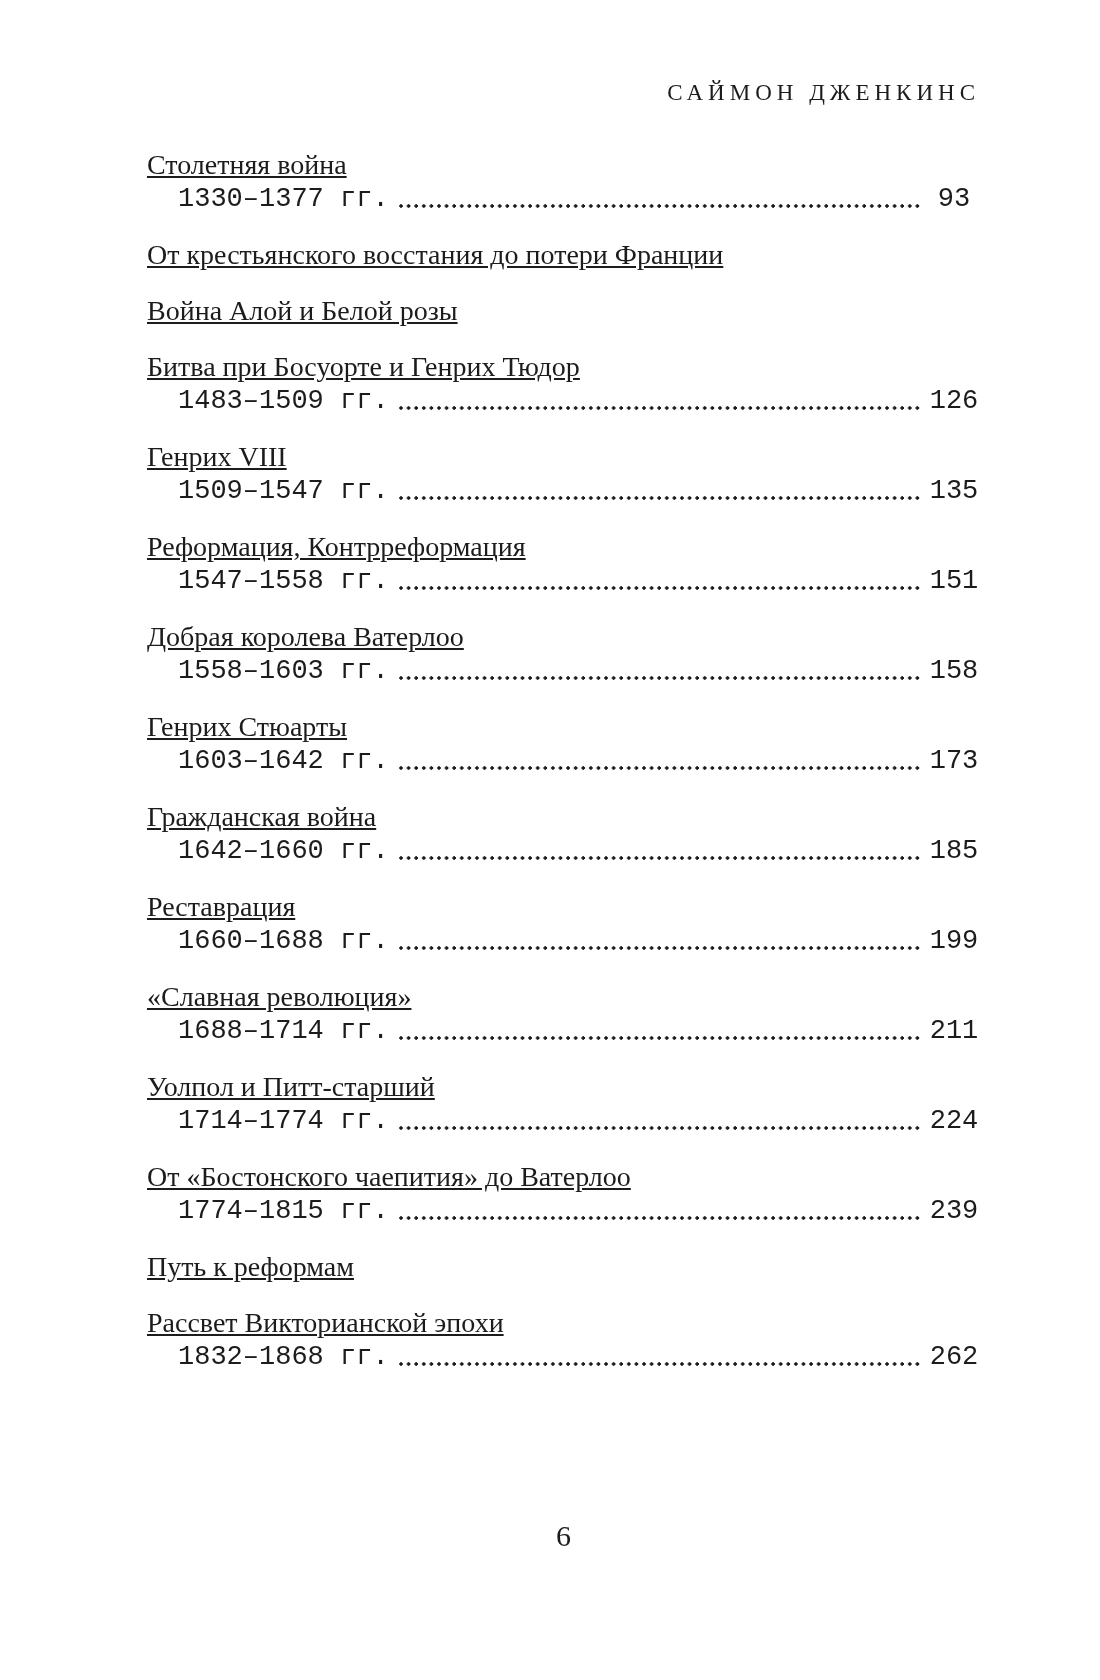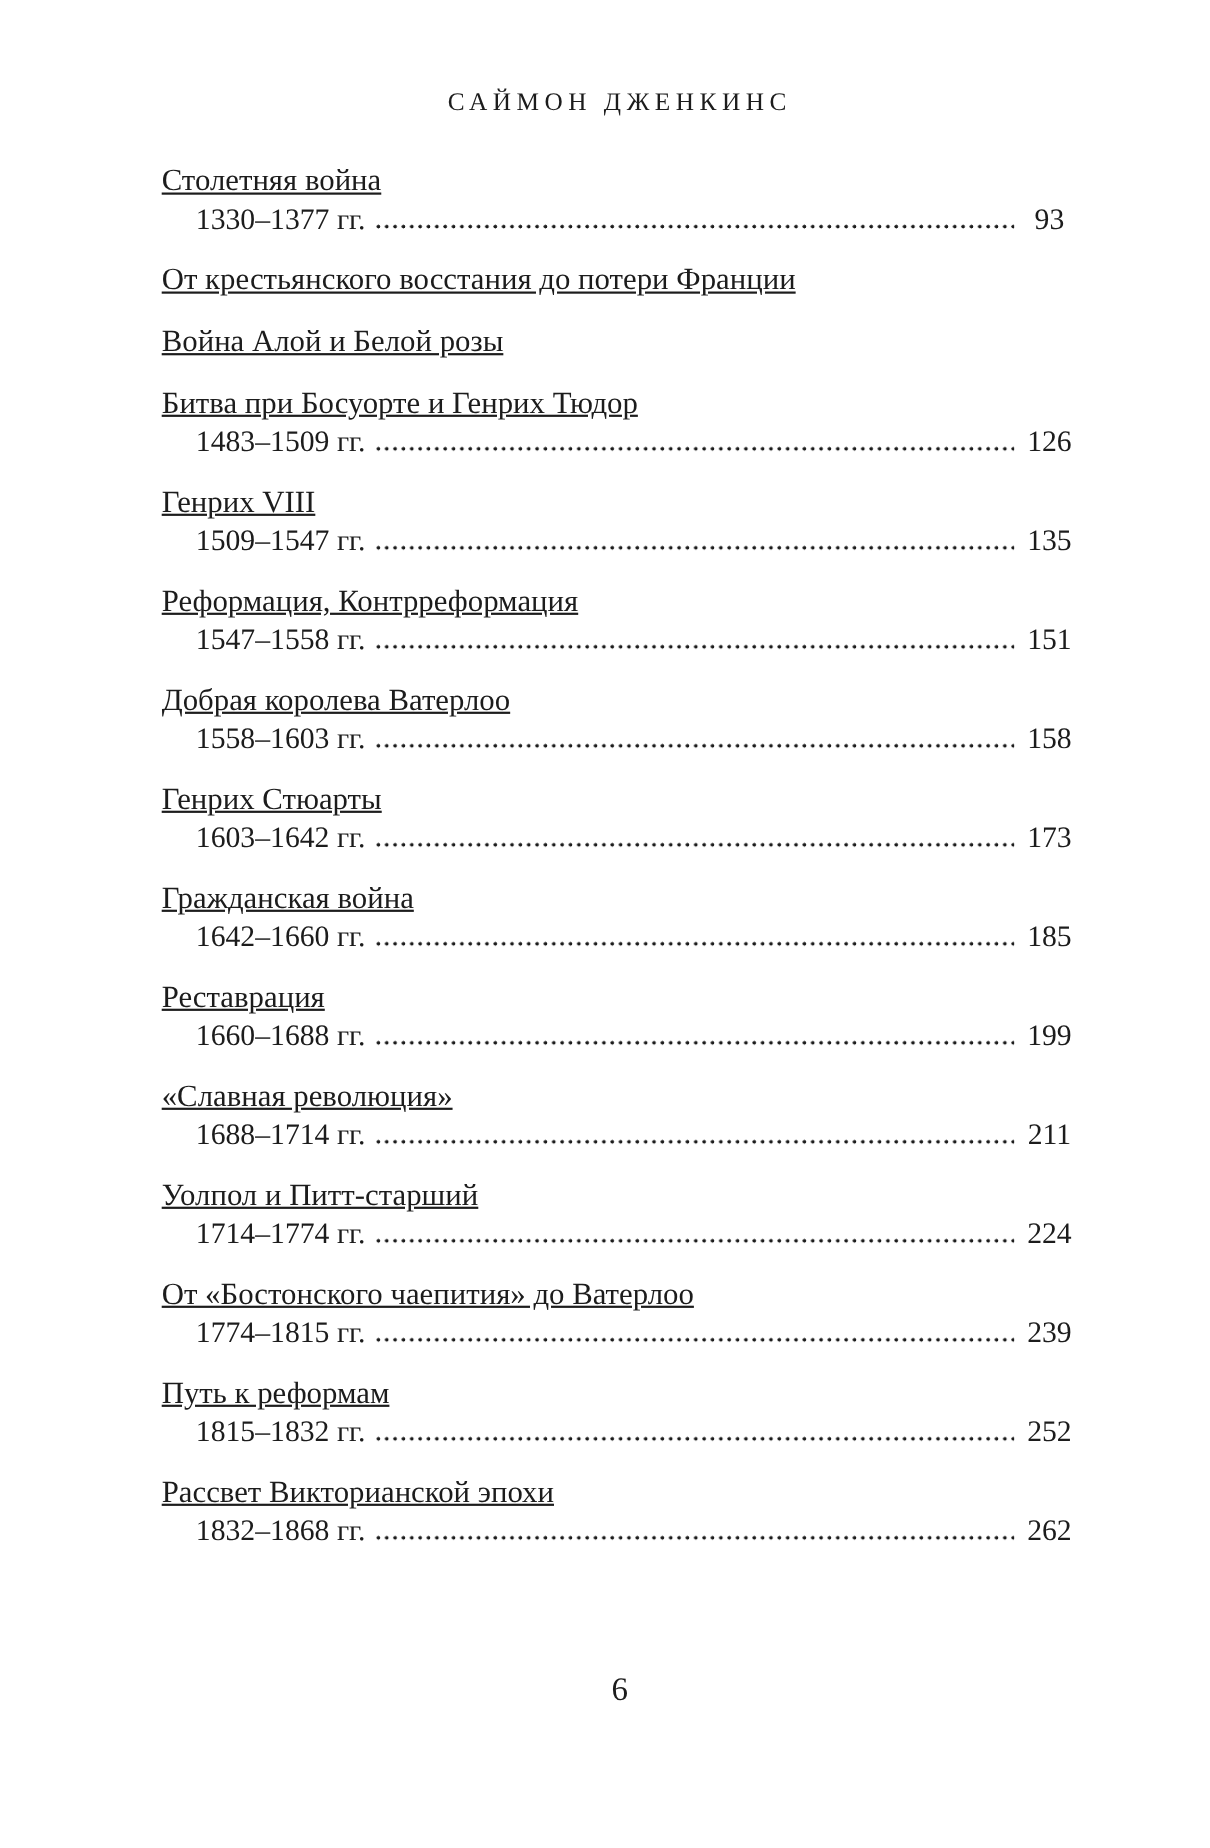--- a/index.html
+++ b/index.html
@@ -15,41 +15,42 @@
     color: #1c1c1c;
     overflow: hidden;
   }
   .content {
     position: absolute;
     left: 147px;
     top: 78px;
     width: 833px;
   }
   .running-header {
-    text-align: center;
+    text-align: right;
     font-size: 23px;
     line-height: 30px;
     letter-spacing: 5px;
     margin-bottom: 40px;
     white-space: nowrap;
   }
   .toc-entry {
     margin-bottom: 22px;
   }
   .entry-title {
     font-size: 28px;
     line-height: 34px;
     text-decoration: underline;
   }
   .entry-line {
     display: flex;
     align-items: baseline;
     font-size: 27px;
     line-height: 34px;
     padding-left: 31px;
+    font-family: Liberation Mono, monospace;
   }
   .years {
     white-space: nowrap;
   }
   .leader {
     flex: 1 1 auto;
     align-self: flex-end;
     height: 6px;
     margin: 0 6px 7px 10px;
     background-image: radial-gradient(circle at 2px 3px, #1c1c1c 1.5px, transparent 1.9px);
@@ -180,25 +181,20 @@
     <div class="entry-title">От «Бостонского чаепития» до Ватерлоо</div>
     <div class="entry-line">
       <span class="years">1774–1815 гг.</span>
       <span class="leader"></span>
       <span class="pagenum">239</span>
     </div>
   </div>
 
   <div class="toc-entry">
     <div class="entry-title">Путь к реформам</div>
-    <div class="entry-line">
-      <span class="years">1815–1832 гг.</span>
-      <span class="leader"></span>
-      <span class="pagenum">252</span>
-    </div>
   </div>
 
   <div class="toc-entry">
     <div class="entry-title">Рассвет Викторианской эпохи</div>
     <div class="entry-line">
       <span class="years">1832–1868 гг.</span>
       <span class="leader"></span>
       <span class="pagenum">262</span>
     </div>
   </div>

